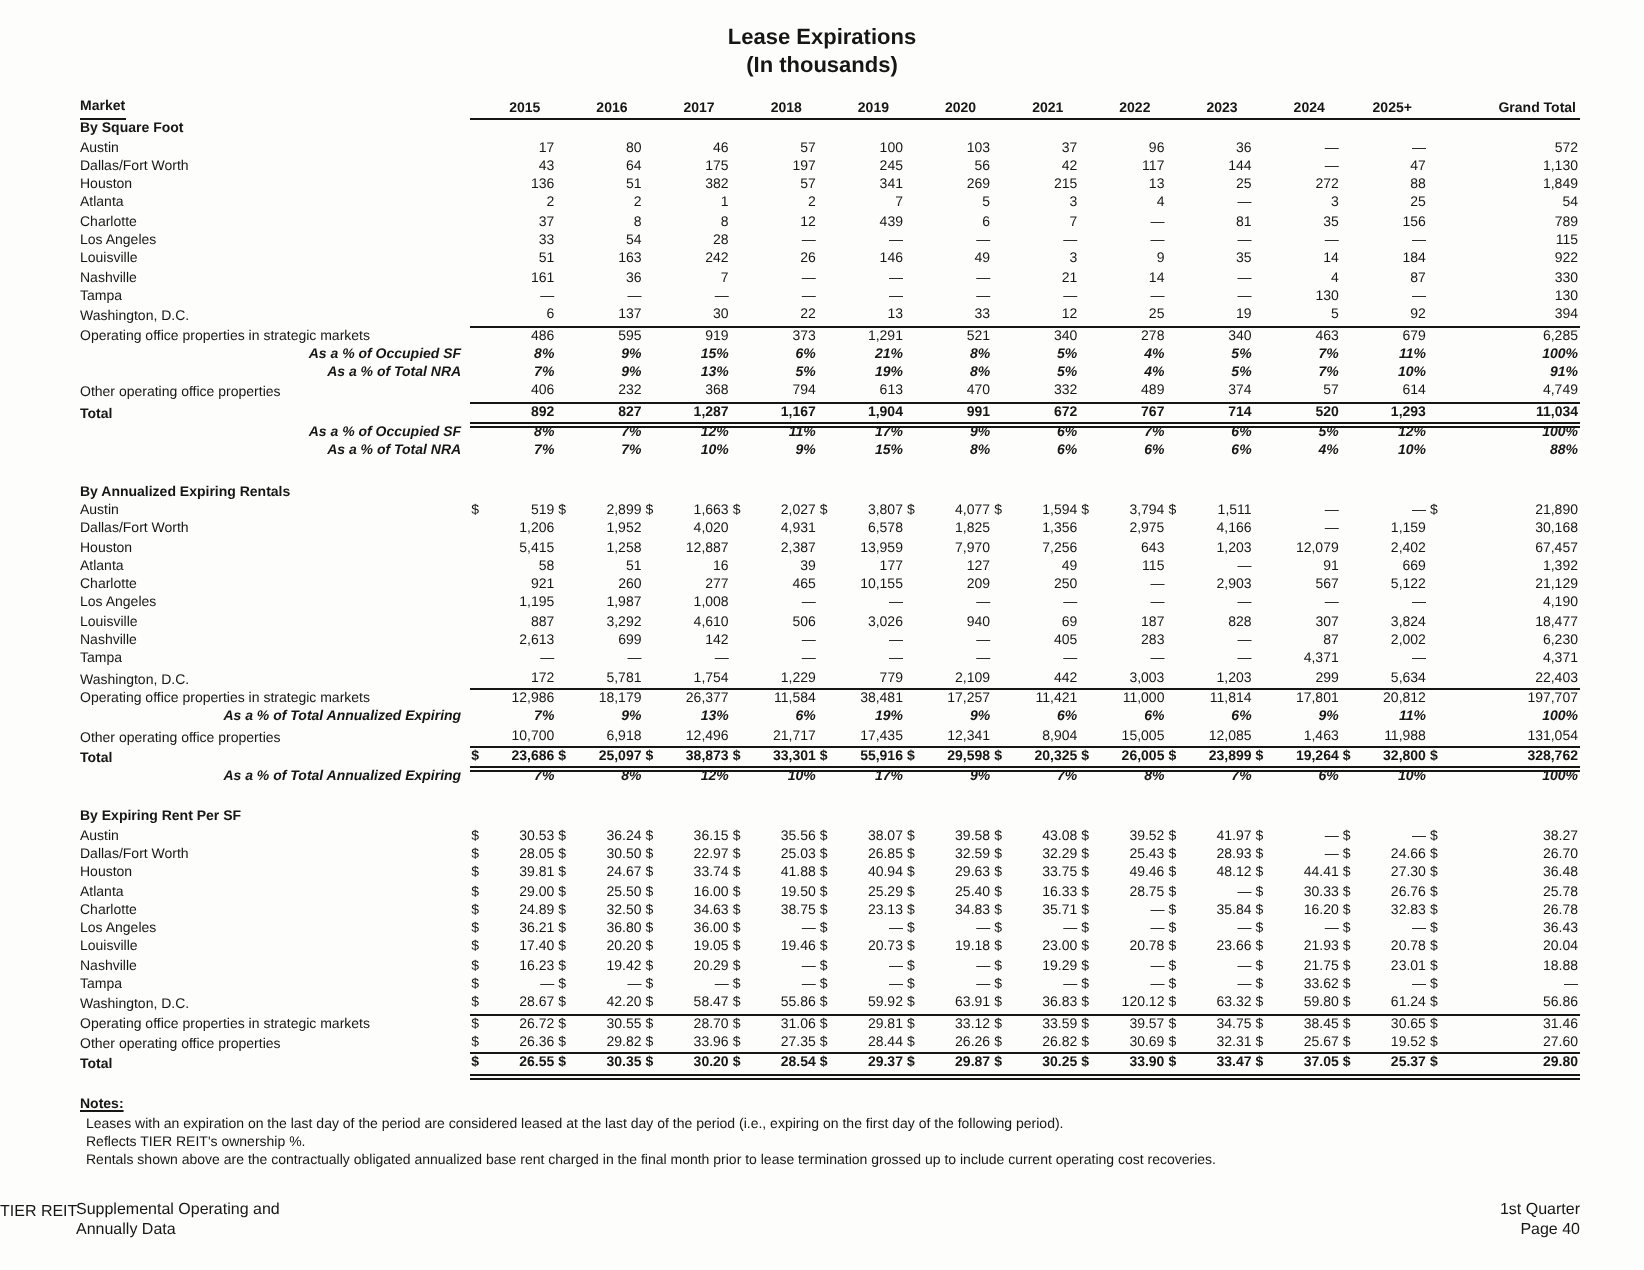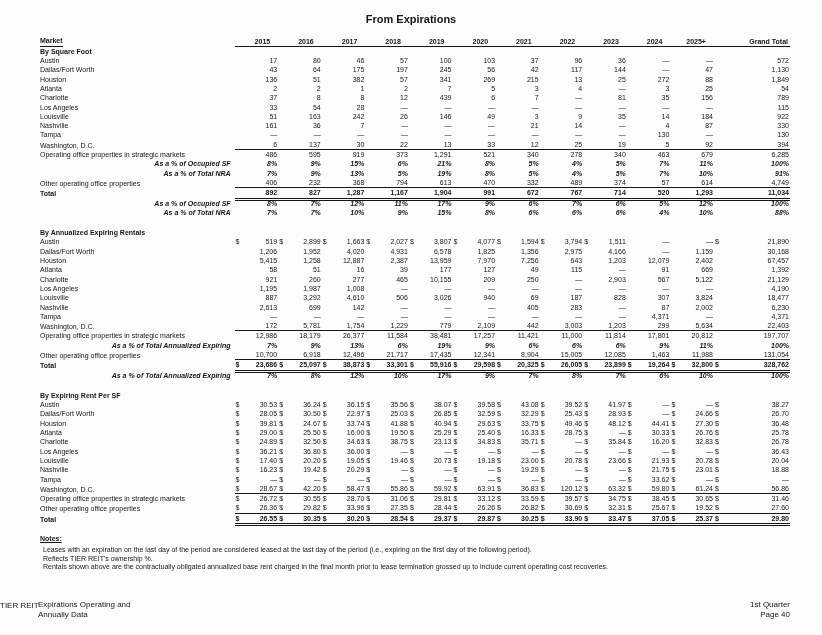--- a/index.html
+++ b/index.html
@@ -34,21 +34,22 @@
   .footer{position:absolute;left:0;right:0;bottom:16px;font-size:8px;line-height:9.5px;}
   .footer .fl{position:absolute;left:38px;bottom:0;}
   .footer .fc{position:absolute;left:0;right:0;bottom:9px;text-align:left;}
   .footer .fr{position:absolute;right:32px;bottom:0;text-align:right;}
 </style>
 </head>
 <body>
 
 <div class="page">
   <div class="title">
-    <div>From Expirations</div>
+    <div>Lease Expirations</div>
+    <div>(In thousands)</div>
   </div>
 
   <div class="twrap">
     <table class="dtable">
         <colgroup>
           <col style="width: 192px;">
           <col style="width: 43px;">
           <col style="width: 43px;">
           <col style="width: 43px;">
           <col style="width: 43px;">
@@ -3137,21 +3138,21 @@
 
   <div class="notes">
     <div class="nh">Notes:</div>
     <div class="ni">Leases with an expiration on the last day of the period are considered leased at the last day of the period (i.e., expiring on the first day of the following period).</div>
     <div class="ni">Reflects TIER REIT's ownership %.</div>
     <div class="ni">Rentals shown above are the contractually obligated annualized base rent charged in the final month prior to lease termination grossed up to include current operating cost recoveries.</div>
   </div>
 
   <div class="footer">
     <div class="fl">
-      <div>Expirations Operating and</div>
+      <div>Supplemental Operating and</div>
       <div>Annually Data</div>
     </div>
     <div class="fc">TIER REIT</div>
     <div class="fr">
       <div>1st Quarter</div>
       <div>Page 40</div>
     </div>
   </div>
 </div>
 

